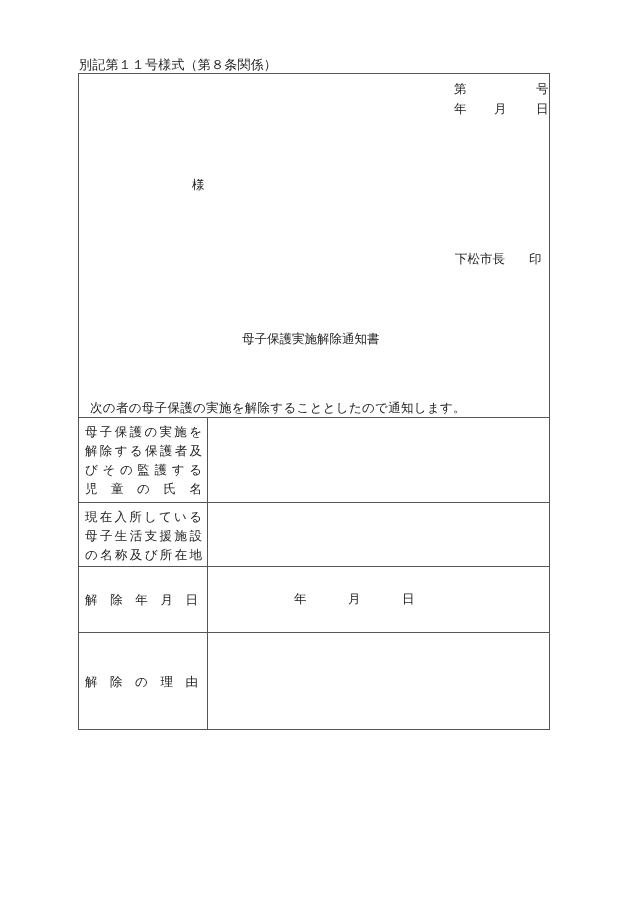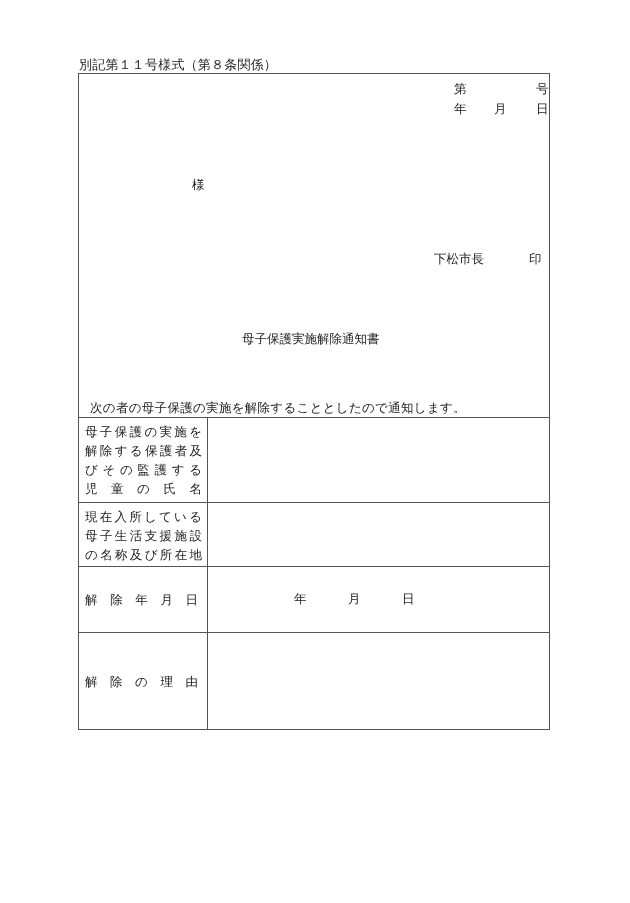--- a/index.html
+++ b/index.html
@@ -86,21 +86,21 @@
 <div class="frame">
   <div class="header-area">
     <span class="abs" style="left:375px; top:7px;">第</span>
     <span class="abs" style="left:457px; top:7px;">号</span>
     <span class="abs" style="left:375px; top:27px;">年</span>
     <span class="abs" style="left:415px; top:27px;">月</span>
     <span class="abs" style="left:457px; top:27px;">日</span>
 
     <span class="abs" style="left:113px; top:103px;">様</span>
 
-    <span class="abs" style="left:355px; top:177px;font-family:Liberation Mono, monospace;">下松市長</span>
+    <span class="abs" style="left:376px; top:177px;font-family:Liberation Mono, monospace;">下松市長</span>
     <span class="abs" style="left:450px; top:177px;">印</span>
 
     <span class="abs" style="left:163px; top:257px;">母子保護実施解除通知書</span>
 
     <span class="abs" style="left:11px; top:326px; letter-spacing:0.3px;">次の者の母子保護の実施を解除することとしたので通知します。</span>
   </div>
 
   <div class="table">
 
     <div class="row" style="height:85px;">

